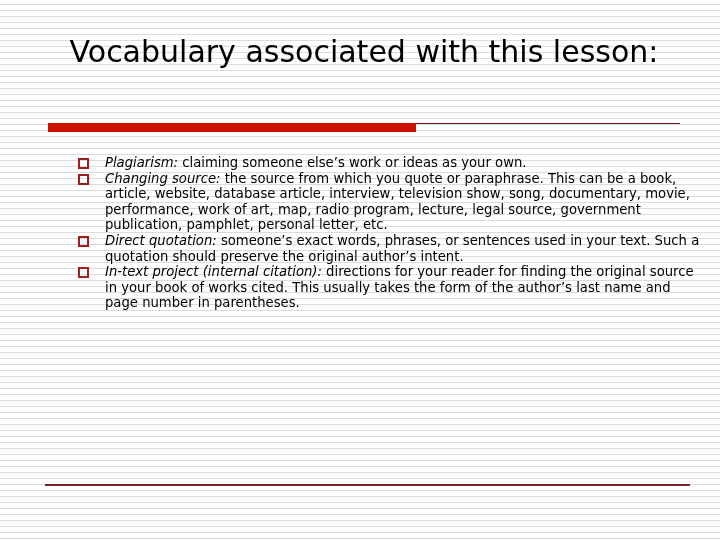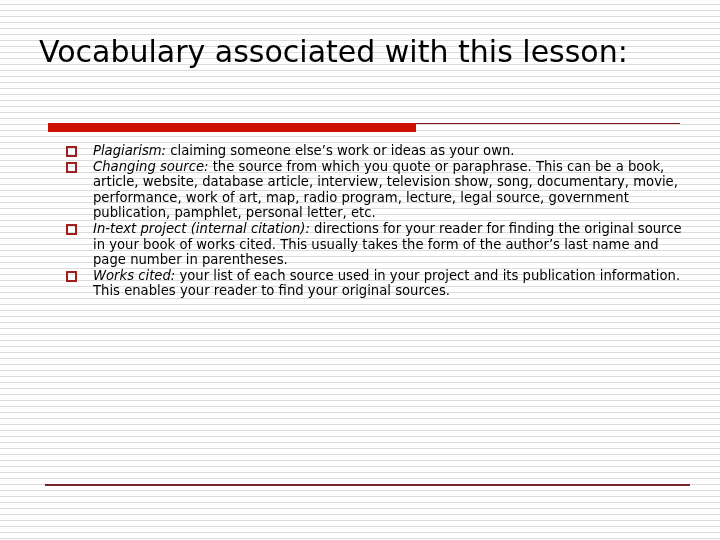--- a/index.html
+++ b/index.html
@@ -24,23 +24,24 @@
       #ffffff 4px,
       #dcdcdc 4px,
       #dcdcdc 5px,
       #ffffff 5px,
       #ffffff 6px
     );
   }
   
   #title-block {
     position: absolute;
-    left: 39px;
+    left: 64px;
     top: 34px;
     width: 600px;
+    text-align: center;
   }
   #slide-title {
     margin: 0;
     font-weight: normal;
     font-size: 30px;
     line-height: 36px;
     color: #000000;
     letter-spacing: 0px;
     font-family: "DejaVu Sans", sans-serif;
   }
@@ -69,21 +70,21 @@
     width: 645px;
     height: 2px;
     background: #7b2430;
   }
   
   #vocab-list {
     position: absolute;
     left: 60px;
     top: 139px;
     width: 625px;
-    margin: 4px;
+    margin: 16px;
     padding: 0;
     list-style: none;
   }
   .vocab-item {
     position: relative;
     padding-left: 29px;
     margin: 0 0 0 0;
     font-size: 13.2px;
     line-height: 15.6px;
     color: #000000;
@@ -125,28 +126,28 @@
       <span class="bullet-square"></span>
       <span class="term">Plagiarism:</span><span> claiming someone else’s work or ideas as your own.</span>
     </li>
 
     <li class="vocab-item">
       <span class="bullet-square"></span>
       <span class="term">Changing source:</span><span> the source from which you quote or paraphrase.  This can be a book, article, website, database article, interview, television show, song, documentary, movie, performance, work of art, map, radio program, lecture, legal source, government publication, pamphlet, personal letter, etc.</span>
     </li>
 
 
+    <li class="vocab-item">
+      <span class="bullet-square"></span>
+      <span class="term">Direct quotation:</span><span> someone’s exact words, phrases, or sentences used in your text.  Such a quotation should preserve the original author’s intent.</span>
+    </li>
 
     <li class="vocab-item">
       <span class="bullet-square"></span>
       <span class="term">In-text project (internal citation):</span><span> directions for your reader for finding the original source in your book of works cited.  This usually takes the form of the author’s last name and page number in parentheses.</span>
     </li>
 
-    <li class="vocab-item">
-      <span class="bullet-square"></span>
-      <span class="term">Works cited:</span><span> your list of each source used in your project and its publication information.  This enables your reader to find your original sources.</span>
-    </li>
 
   </ul>
 
   <div id="footer-rule"></div>
 
 </div>
 
 </body></html>

